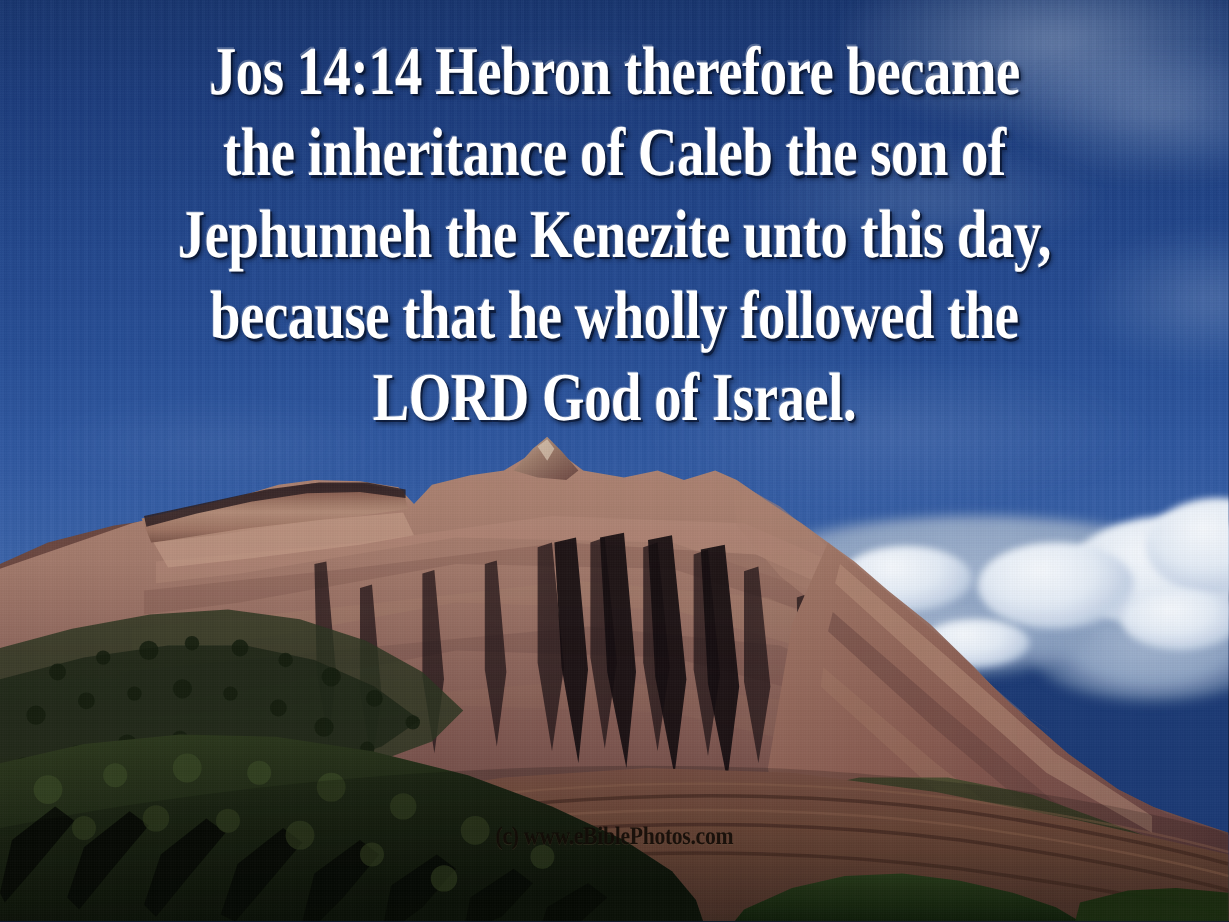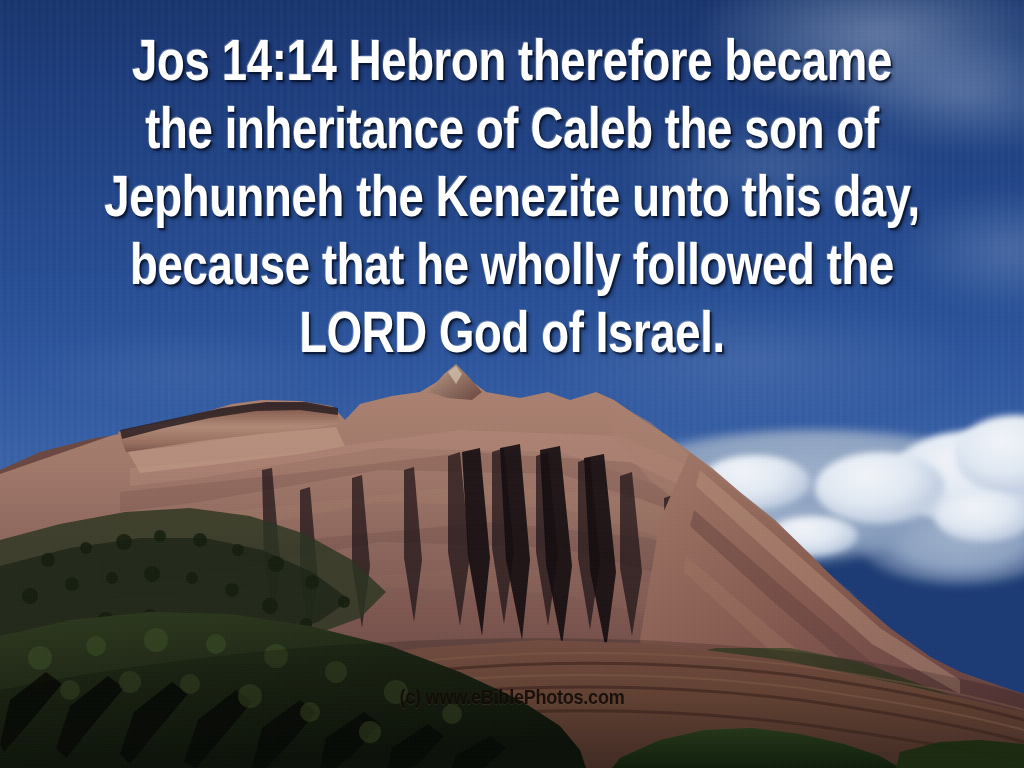--- a/index.html
+++ b/index.html
@@ -6,21 +6,21 @@
   html, body {
     margin: 0;
     padding: 0;
     background: #000;
   }
   .stage {
     position: relative;
     width: 1024px;
     height: 768px;
     overflow: hidden;
-    font-family: Liberation Sans, sans-serif;
+    font-family: Liberation Serif, serif;
     background: #1b3a74;
   }
 
   
   .sky {
     position: absolute;
     left: 0; top: 0;
     width: 1024px; height: 470px;
     background:
       linear-gradient(180deg,

